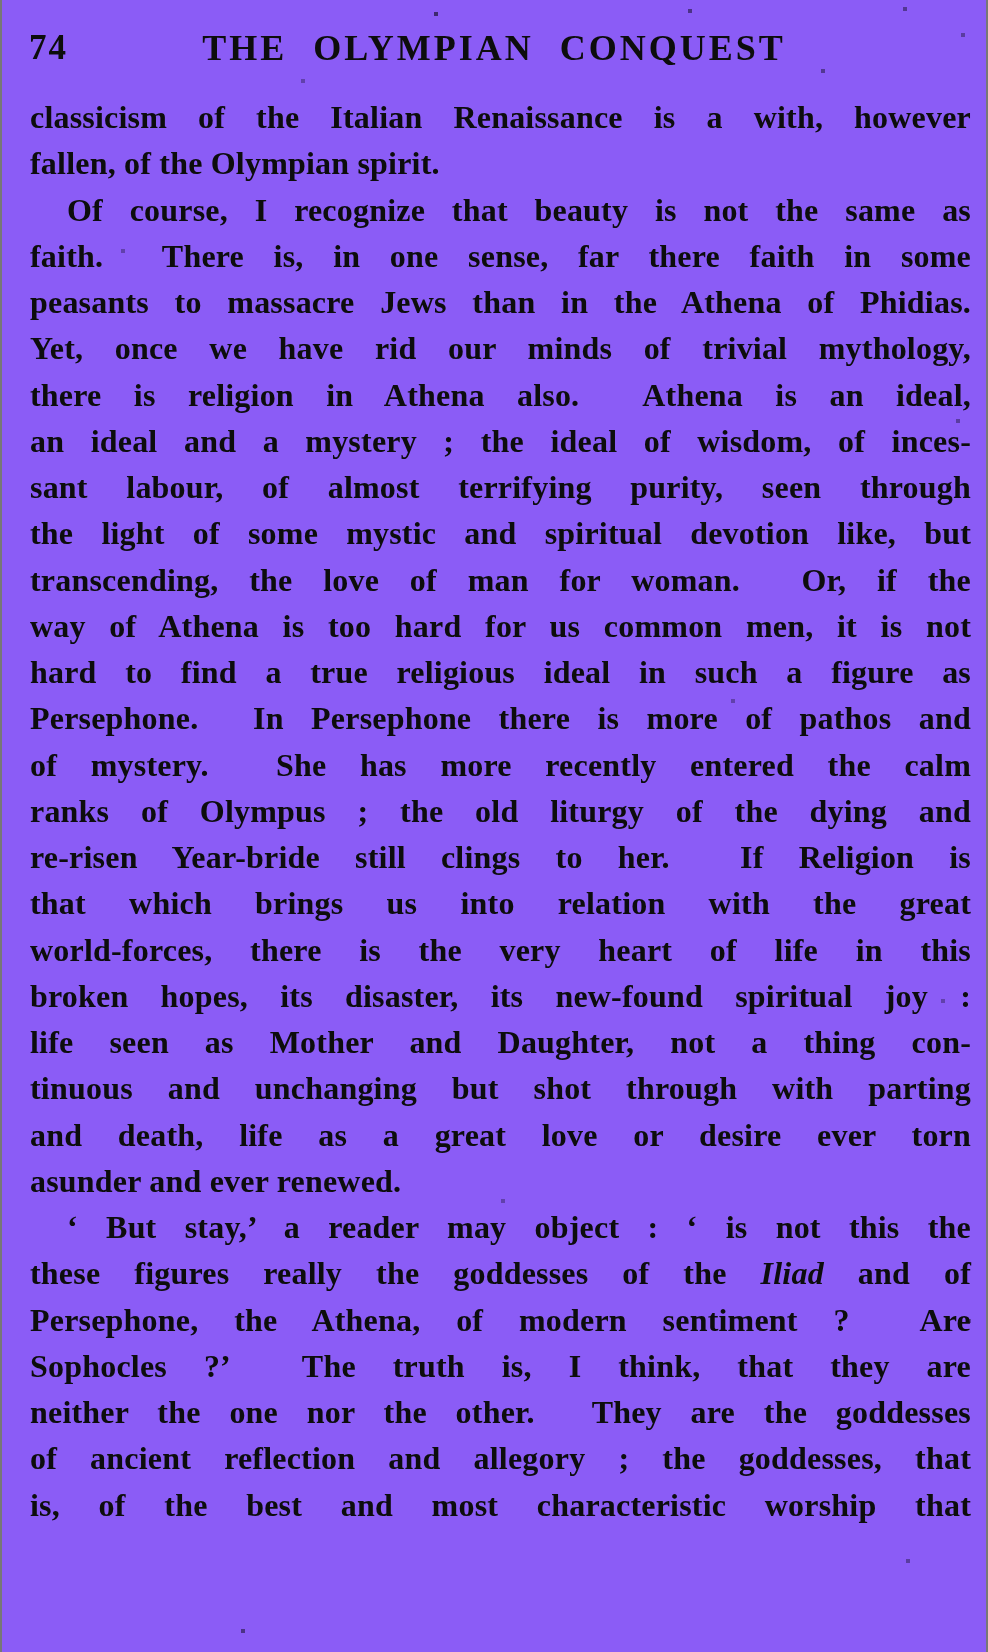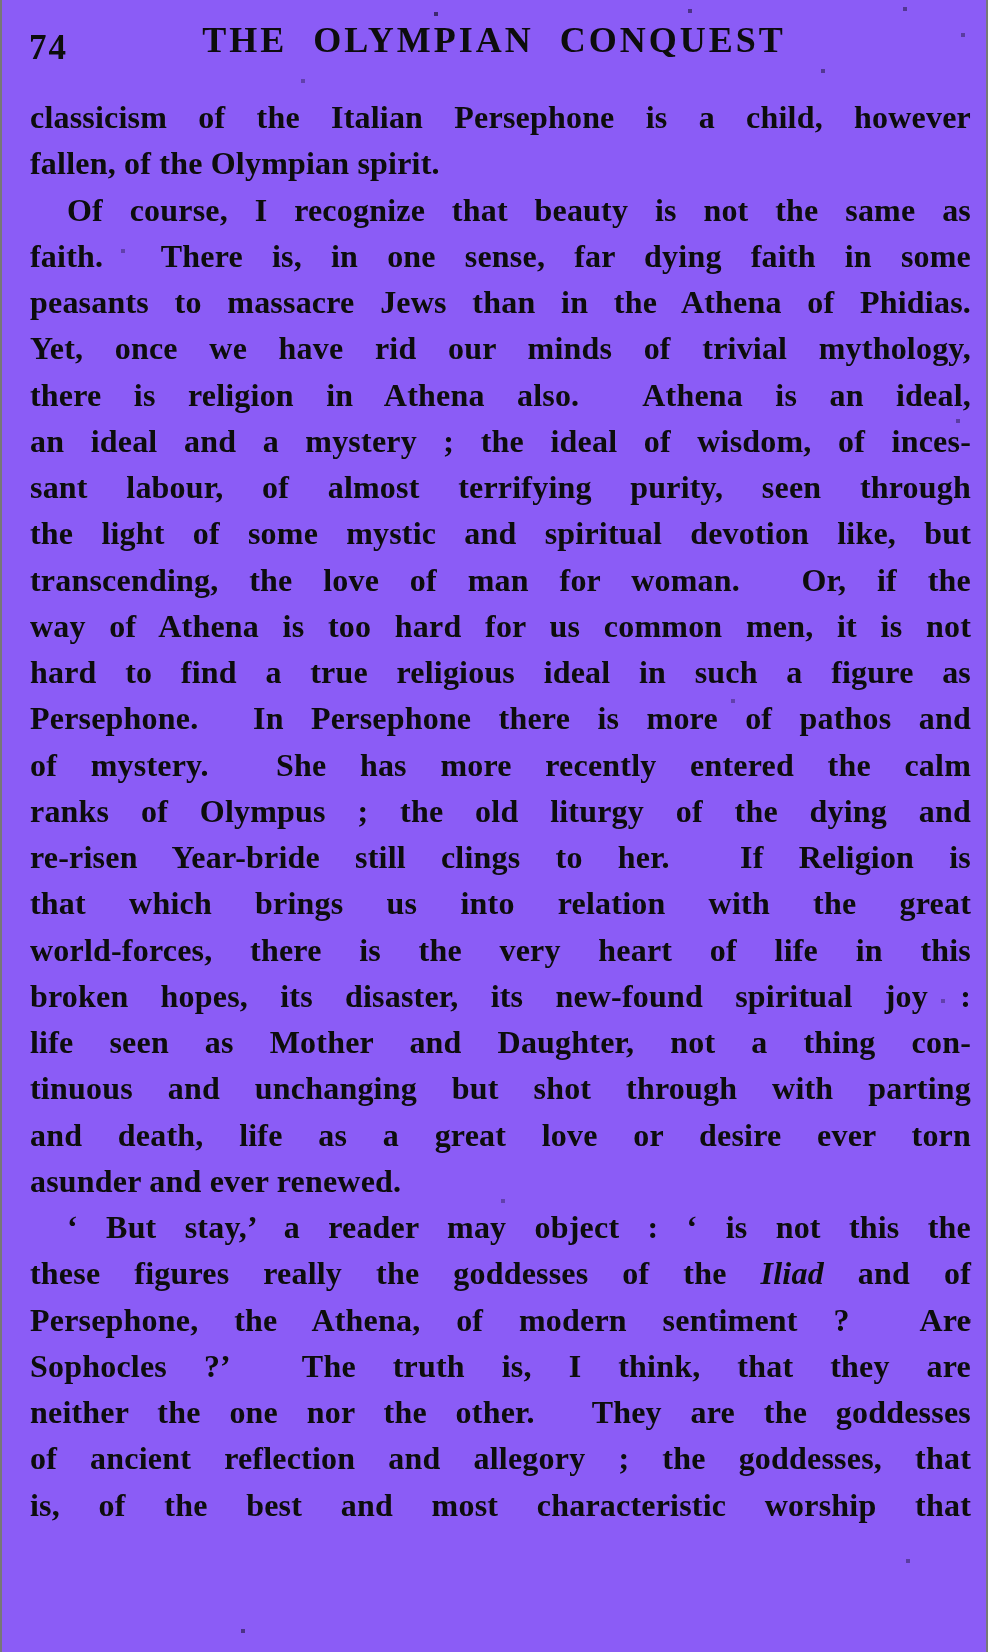--- a/index.html
+++ b/index.html
@@ -19,21 +19,21 @@
     top: 28px;
     font-size: 35px;
     font-weight: bold;
     letter-spacing: 2px;
   }
   .running-title {
     position: absolute;
     left: 0;
     right: 0;
     top: 19px;
-    margin: 0;
+    margin: 8px;
     text-align: center;
     font-size: 36px;
     font-weight: bold;
     letter-spacing: 3px;
     word-spacing: 14px;
   }
   .body-text {
     position: absolute;
     left: 28px;
     top: 94px;
@@ -85,27 +85,27 @@
   <div class="scan-noise"></div>
 
   <header>
     <span class="pagenum">74</span>
     <h1 class="running-title">THE OLYMPIAN CONQUEST</h1>
   </header>
 
   <main class="body-text">
 
     <div class="para">
-      <div class="line">classicism of the Italian Persephone is a child, however</div>
+      <div class="line">classicism of the Italian Renaissance is a with, however</div>
       <div class="line lastline">fallen, of the Olympian spirit.</div>
     </div>
 
     <div class="para">
       <div class="line indent">Of course, I recognize that beauty is not the same as</div>
-      <div class="line">faith.  There is, in one sense, far dying faith in some</div>
+      <div class="line">faith.  There is, in one sense, far there faith in some</div>
       <div class="line">peasants to massacre Jews than in the Athena of Phidias.</div>
       <div class="line">Yet, once we have rid our minds of trivial mythology,</div>
       <div class="line">there is religion in Athena also.  Athena is an ideal,</div>
       <div class="line">an ideal and a mystery ; the ideal of wisdom, of inces-</div>
       <div class="line">sant labour, of almost terrifying purity, seen through</div>
       <div class="line">the light of some mystic and spiritual devotion like, but</div>
       <div class="line">transcending, the love of man for woman.  Or, if the</div>
       <div class="line">way of Athena is too hard for us common men, it is not</div>
       <div class="line">hard to find a true religious ideal in such a figure as</div>
       <div class="line">Persephone.  In Persephone there is more of pathos and</div>

